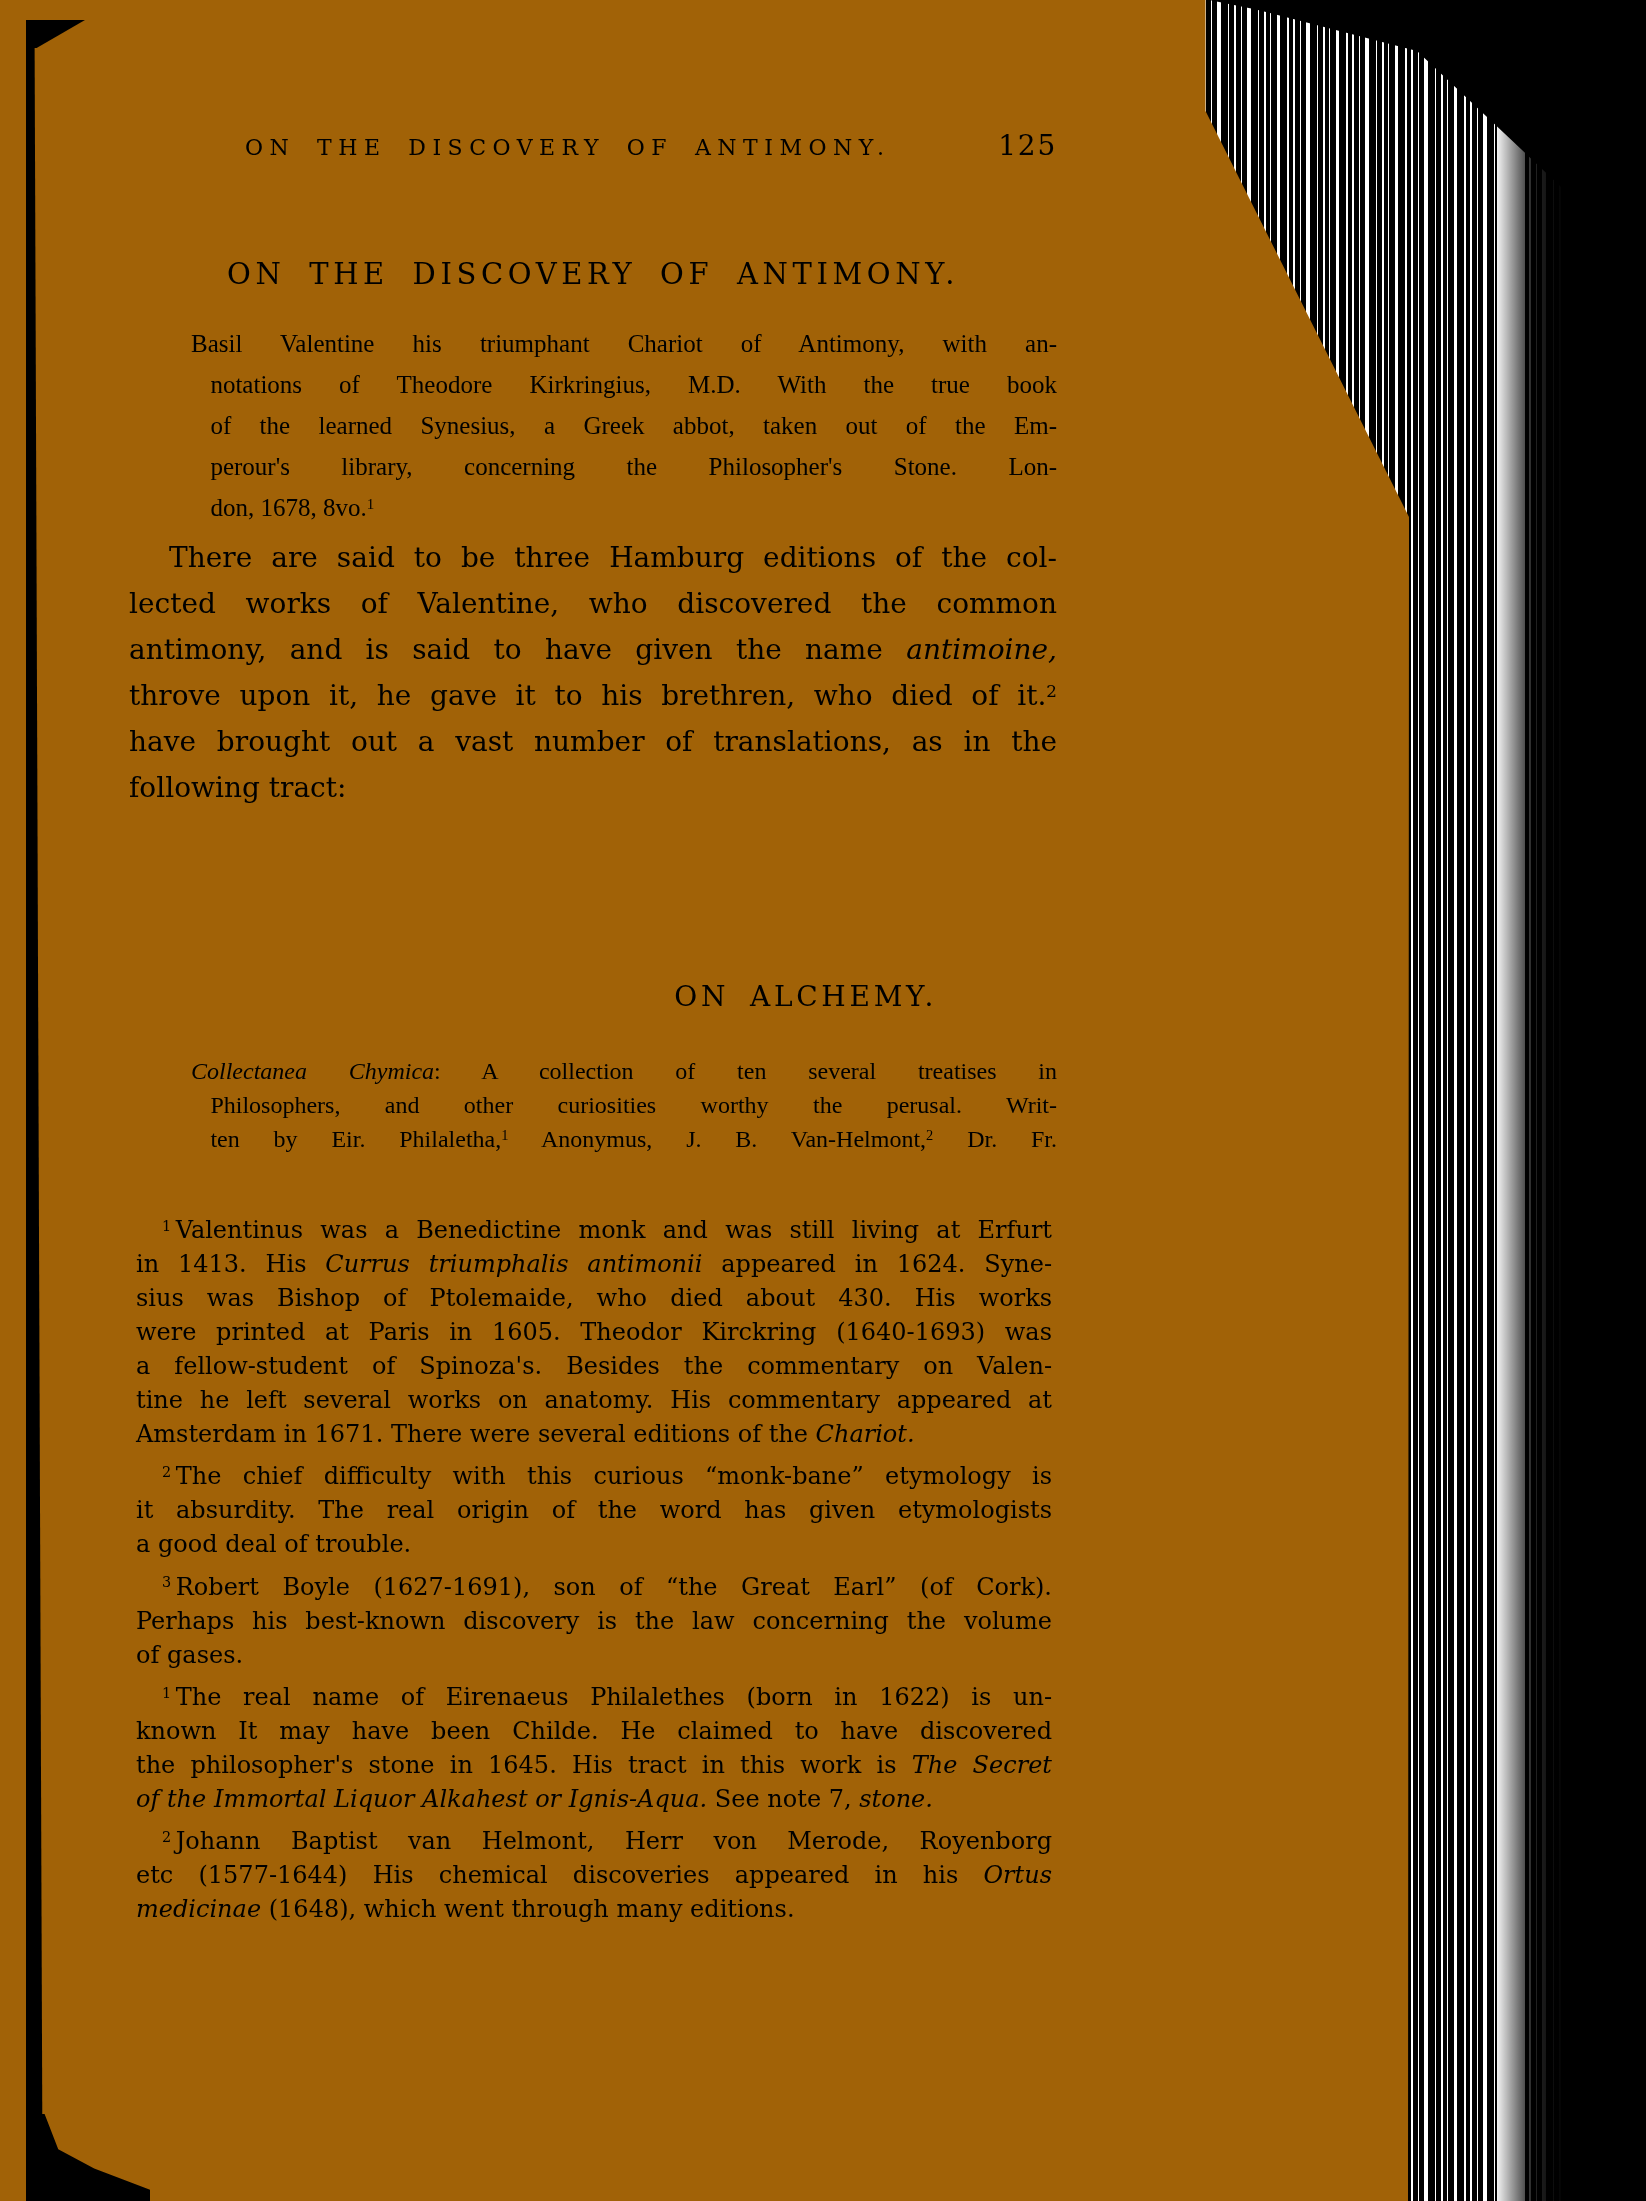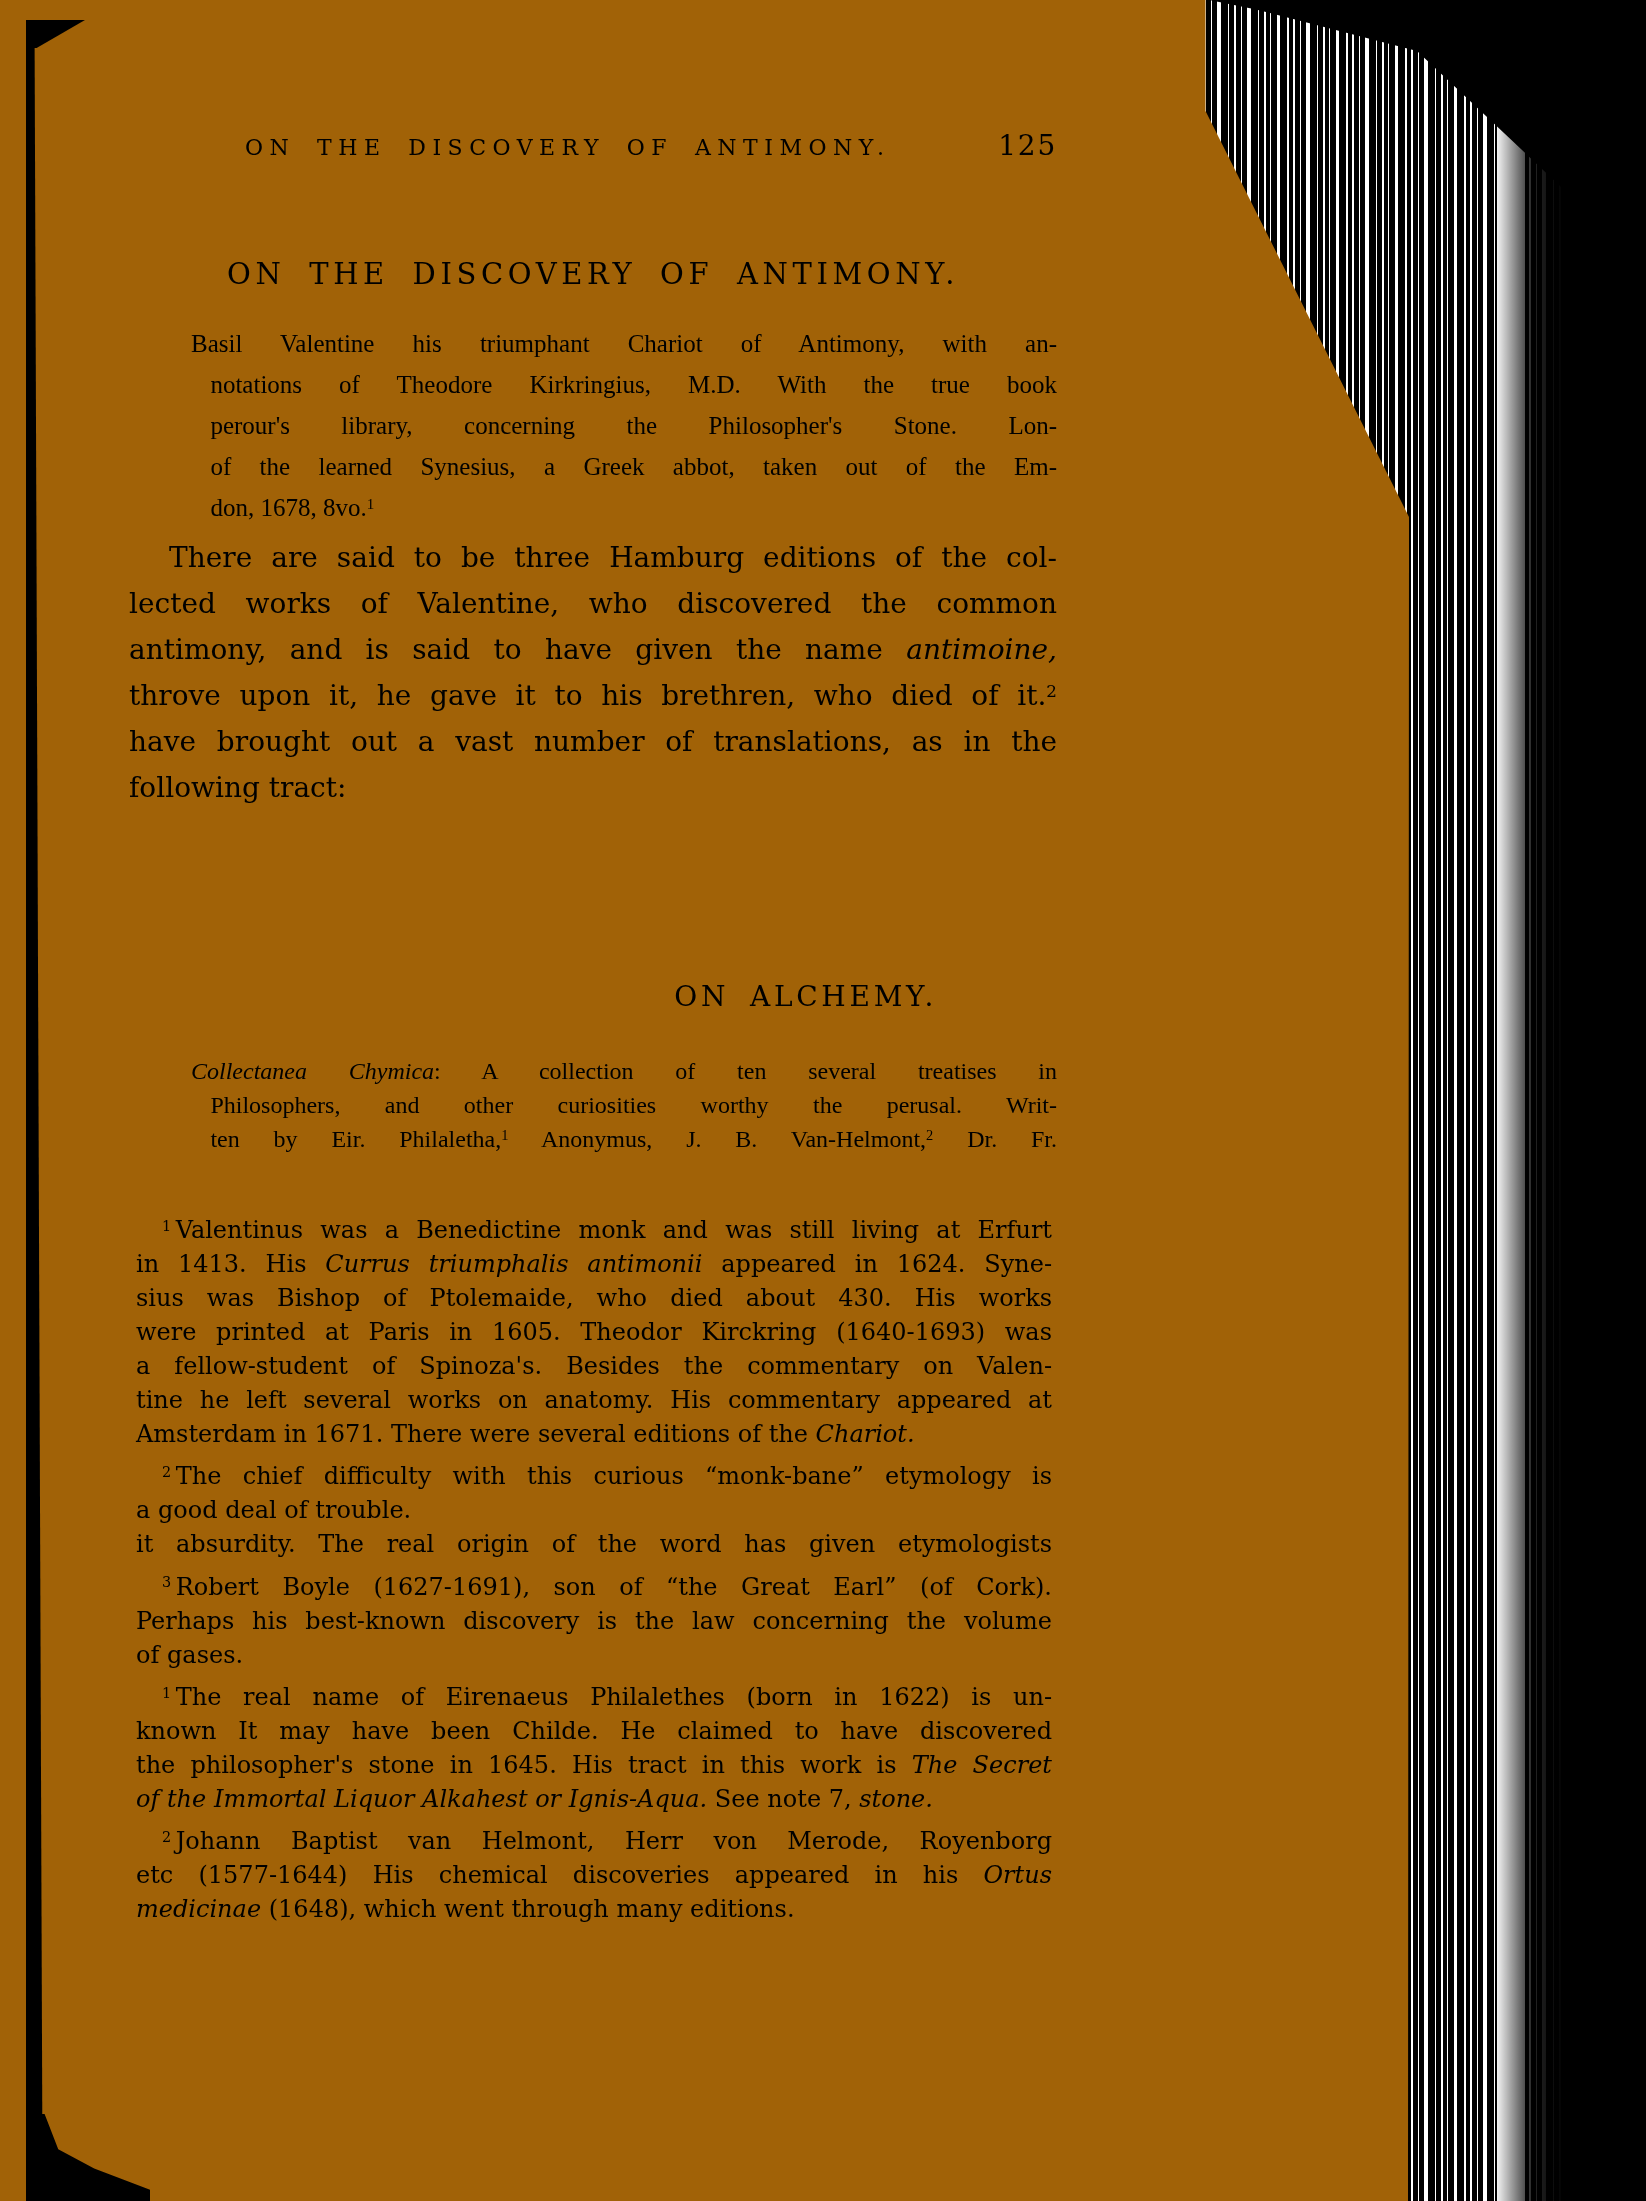--- a/index.html
+++ b/index.html
@@ -77,22 +77,22 @@
   <div class="running-row">
     <span class="rh">ON THE DISCOVERY OF ANTIMONY.</span>
     <span class="pn">125</span>
   </div>
 
   <h1 class="title">ON THE DISCOVERY OF ANTIMONY.</h1>
 
   <div class="citation c1">
       <div class="tline"><span>Basil Valentine his triumphant Chariot of Antimony, with an-</span></div>
       <div class="tline"><span>notations of Theodore Kirkringius, M.D. With the true book</span></div>
+      <div class="tline"><span>of the learned Synesius, a Greek abbot, taken out of the Em-</span></div>
       <div class="tline"><span>perour's library, concerning the Philosopher's Stone. Lon-</span></div>
-      <div class="tline"><span>of the learned Synesius, a Greek abbot, taken out of the Em-</span></div>
       <div class="tline last"><span>don, 1678, 8vo.</span><sup>1</sup></div>
     </div>
 
   <div class="bodypara">
       <div class="tline"><span>There are said to be three Hamburg editions of the col-</span></div>
       <div class="tline"><span>lected works of Valentine, who discovered the common</span></div>
       <div class="tline"><span>antimony, and is said to have given the name </span><span class="it">antimoine,</span></div>
       <div class="tline"><span>throve upon it, he gave it to his brethren, who died of it.</span><sup>2</sup></div>
       <div class="tline"><span>have brought out a vast number of translations, as in the</span></div>
       <div class="tline last"><span>following tract:</span></div>
@@ -111,22 +111,22 @@
         <div class="tline"><sup>1</sup><span>Valentinus was a Benedictine monk and was still living at Erfurt</span></div>
         <div class="tline"><span>in 1413. His </span><span class="it">Currus triumphalis antimonii</span><span> appeared in 1624. Syne-</span></div>
         <div class="tline"><span>sius was Bishop of Ptolemaide, who died about 430. His works</span></div>
         <div class="tline"><span>were printed at Paris in 1605. Theodor Kirckring (1640-1693) was</span></div>
         <div class="tline"><span>a fellow-student of Spinoza's. Besides the commentary on Valen-</span></div>
         <div class="tline"><span>tine he left several works on anatomy. His commentary appeared at</span></div>
         <div class="tline last"><span>Amsterdam in 1671. There were several editions of the </span><span class="it">Chariot.</span></div>
       </div>
     <div class="fn">
         <div class="tline"><sup>2</sup><span>The chief difficulty with this curious “monk-bane” etymology is</span></div>
+        <div class="tline"><span>it absurdity. The real origin of the word has given etymologists</span></div>
         <div class="tline last"><span>a good deal of trouble.</span></div>
-        <div class="tline"><span>it absurdity. The real origin of the word has given etymologists</span></div>
       </div>
     <div class="fn">
         <div class="tline"><sup>3</sup><span>Robert Boyle (1627-1691), son of “the Great Earl” (of Cork).</span></div>
         <div class="tline"><span>Perhaps his best-known discovery is the law concerning the volume</span></div>
         <div class="tline last"><span>of gases.</span></div>
       </div>
     <div class="fn">
         <div class="tline"><sup>1</sup><span>The real name of Eirenaeus Philalethes (born in 1622) is un-</span></div>
         <div class="tline"><span>known  It may have been Childe. He claimed to have discovered</span></div>
         <div class="tline"><span>the philosopher's stone in 1645. His tract in this work is </span><span class="it">The Secret</span></div>

